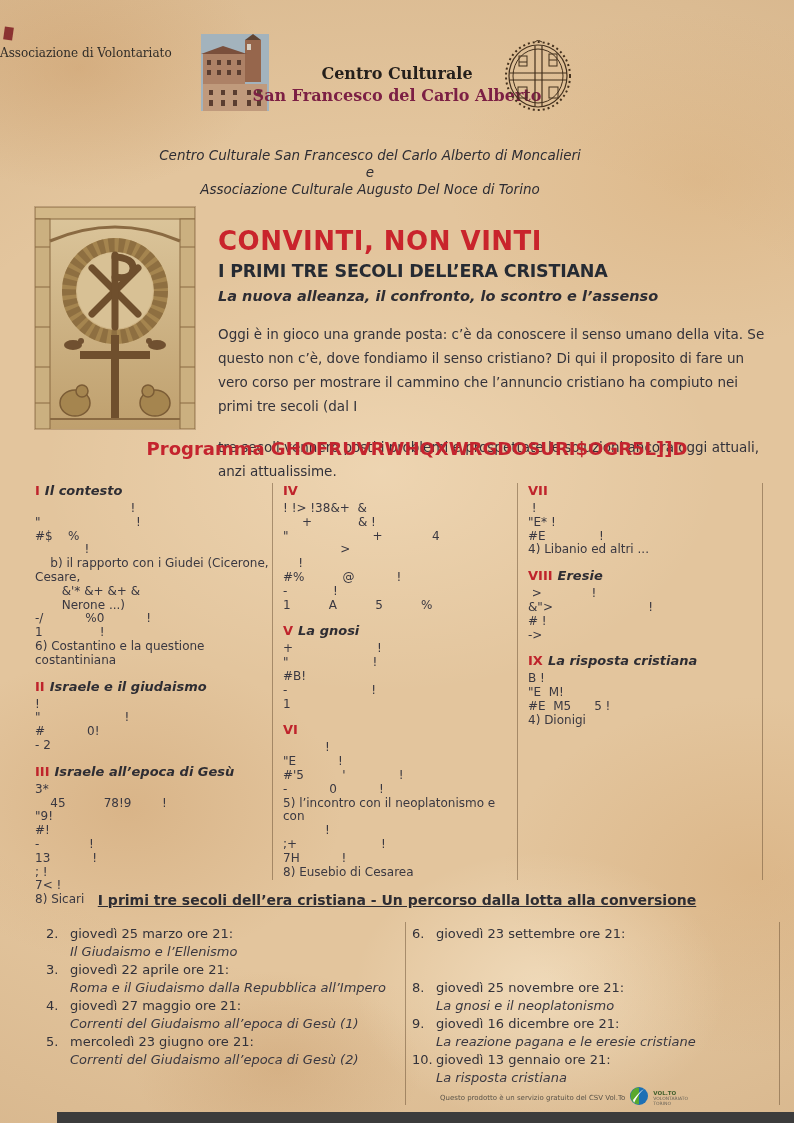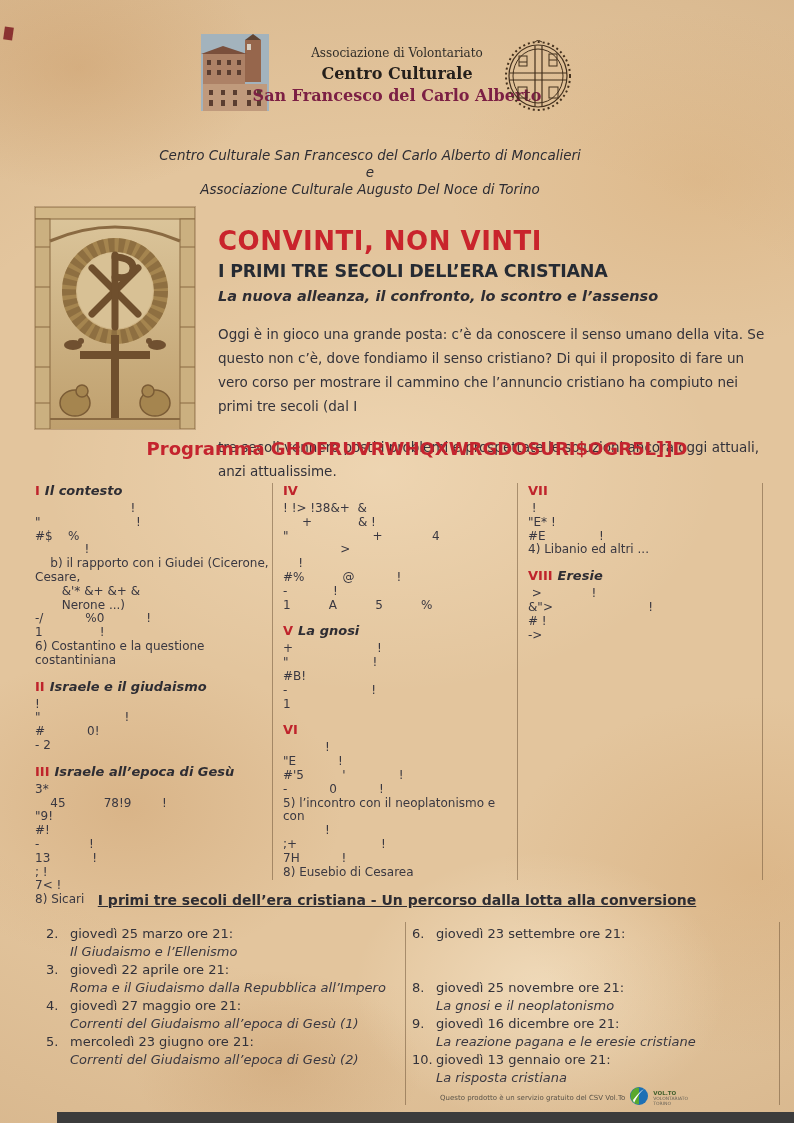--- a/index.html
+++ b/index.html
@@ -12,21 +12,21 @@
       radial-gradient(ellipse 420px 280px at 88% 16%, rgba(208,156,96,.28), transparent 60%),
       radial-gradient(ellipse 520px 340px at 48% 42%, rgba(255,238,210,.38), transparent 65%),
       radial-gradient(ellipse 360px 260px at 16% 72%, rgba(188,132,76,.26), transparent 60%),
       radial-gradient(ellipse 300px 220px at 68% 88%, rgba(255,243,220,.45), transparent 62%),
       radial-gradient(ellipse 420px 300px at 95% 78%, rgba(201,146,86,.28), transparent 60%),
       radial-gradient(ellipse 240px 160px at 35% 95%, rgba(180,124,70,.22), transparent 60%),
       radial-gradient(ellipse 900px 700px at 50% 50%, transparent 60%, rgba(150,100,50,.16));
   }
   .abs{position:absolute;}
   
-  .hdr-assoc{top:46px;left:0;width:794px;text-align:center;font-family:"DejaVu Serif",serif;font-size:12px;color:#2f2c28;}
+  .hdr-assoc{top:46px;left:0;width:794px;text-align:left;font-family:"DejaVu Serif",serif;font-size:12px;color:#2f2c28;}
   .hdr-cc{top:64px;left:0;width:794px;text-align:center;font-family:"DejaVu Serif",serif;font-size:16px;font-weight:bold;color:#241f1b;}
   .hdr-sf{top:86px;left:0;width:794px;text-align:center;font-family:"DejaVu Serif",serif;font-size:16px;font-weight:bold;color:#7c2044;}
   .photo{top:34px;left:201px;width:68px;height:77px;}
   .seal{top:40px;left:505px;width:67px;height:72px;}
   
   .intro{top:147px;left:0;width:740px;text-align:center;font-style:italic;font-size:13.5px;line-height:17px;color:#2e2d33;}
   
   .relief{top:207px;left:35px;width:160px;height:222px;box-shadow:0 0 0 1px rgba(120,90,55,.35);}
   
   .title{top:226px;left:218px;width:560px;font-size:26px;font-weight:bold;color:#c9242c;letter-spacing:.5px;}
@@ -271,20 +271,27 @@
 #E              !
 4) Libanio ed altri ...</div>
     </div>
     <div class="psec">
       <div class="psec-head"><span class="pnum">VIII</span><span class="ptitle">Eresie</span></div>
       <div class="pbody"> &gt;             !
 &amp;"&gt;                         !
 # !
 -&gt;</div>
     </div>
+    <div class="psec">
+      <div class="psec-head"><span class="pnum">IX</span><span class="ptitle">La risposta cristiana</span></div>
+      <div class="pbody">B !
+"E  M!
+#E  M5      5 !
+4) Dionigi</div>
+    </div>
   </div>
 
   <div class="abs vline v-prog" style="left:272px;"></div>
   <div class="abs vline v-prog" style="left:517px;"></div>
   <div class="abs vline v-prog" style="left:762px;"></div>
 
   <div class="abs sched-hd">I primi tre secoli dell’era cristiana - Un percorso dalla lotta alla conversione</div>
 
   <div class="abs sched sched-l">
     <div class="sitem">

